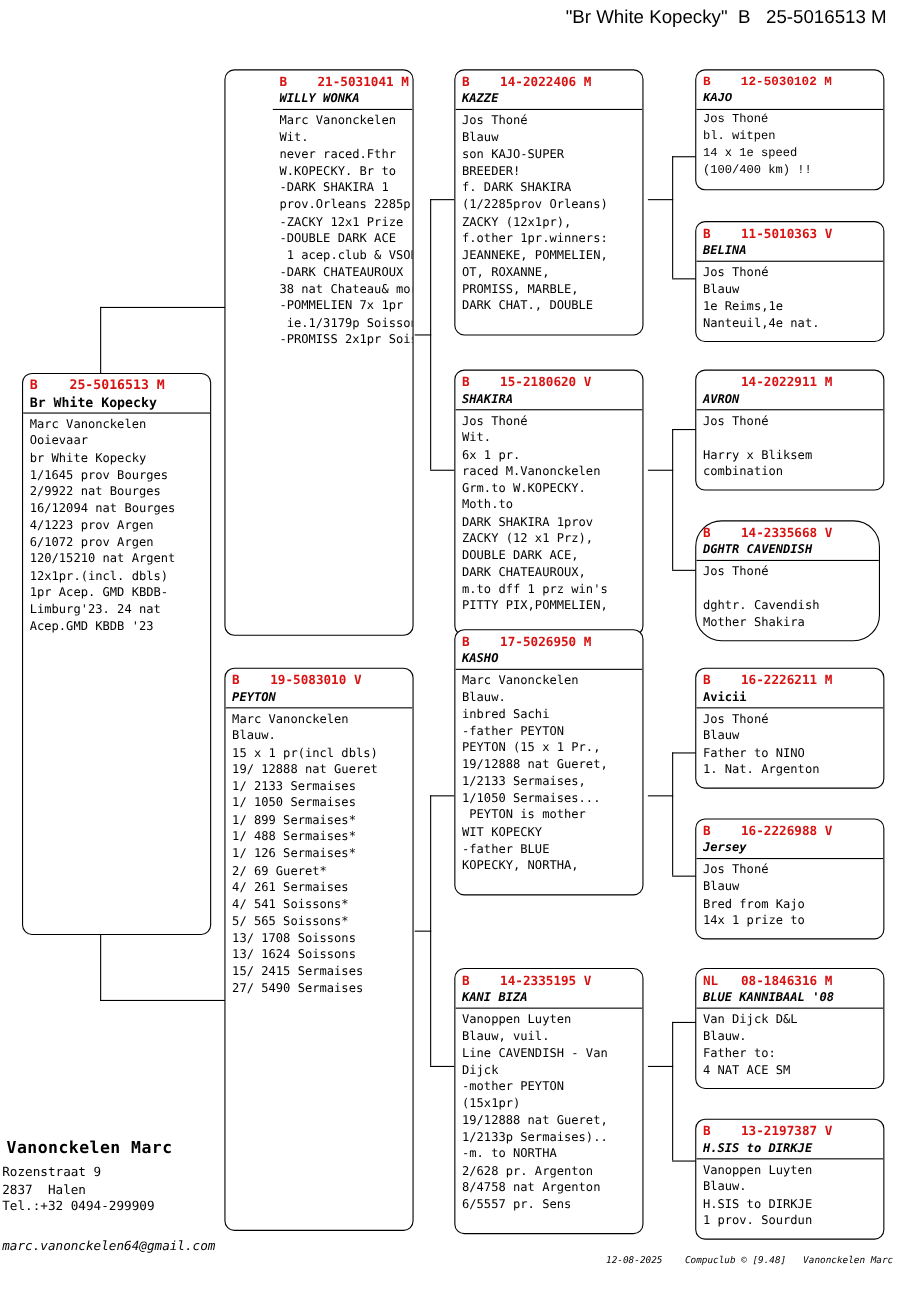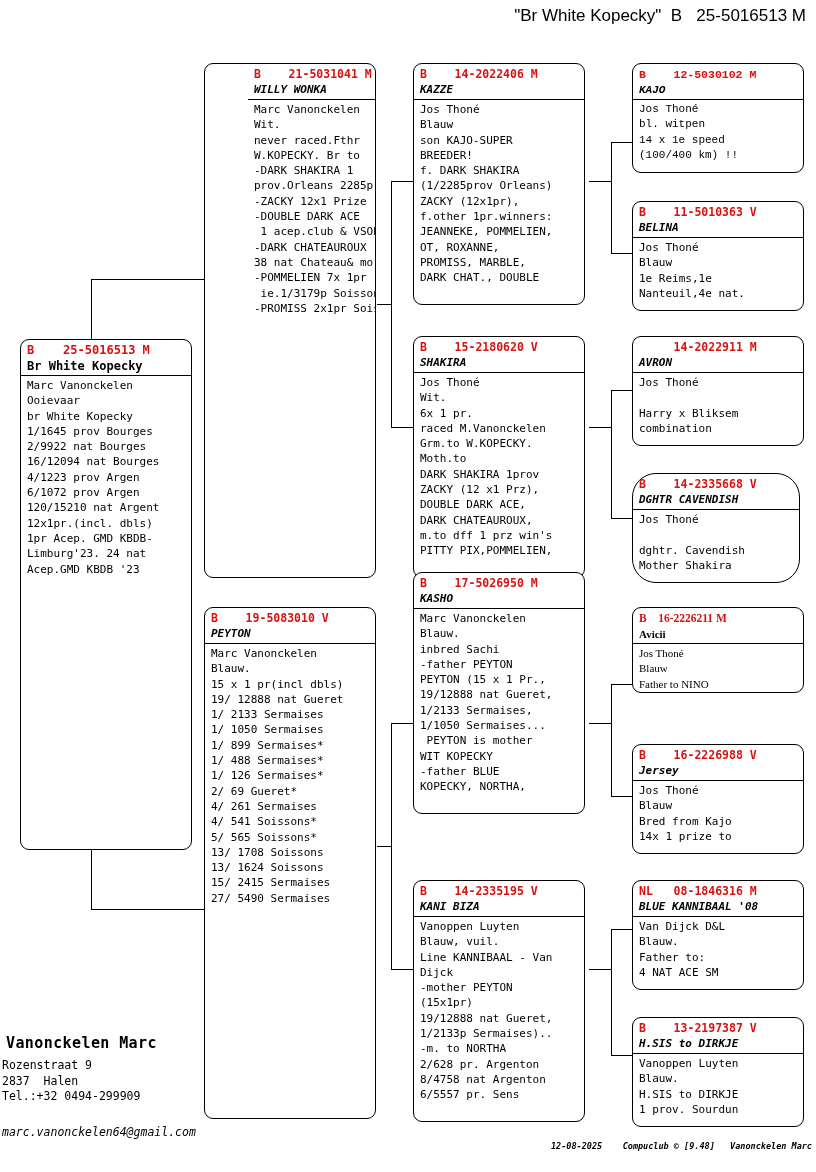--- a/index.html
+++ b/index.html
@@ -88,21 +88,21 @@
     position:absolute;
     left:2px;top:1125px;
     font-size:11.5px;white-space:pre;font-style:italic;
   }
   .footer{
     position:absolute;
     left:0;top:1141px;width:812px;
     text-align:right;
     font-size:8.5px;
     font-style:italic;
-    font-weight:bold;
+    font-weight:normal;
     white-space:pre;
   }
 </style>
 </head>
 <body>
 
 <div class="page">
 
   <div class="doc-title">"Br White Kopecky"  B   25-5016513 M</div>
 
@@ -173,21 +173,21 @@
 
   <div class="pbox" style="left:413px;top:572px;width:172px;height:242px;">
     <div class="ring">B    17-5026950 M</div>
     <div class="pname">KASHO</div>
     <div class="pbody"><div>Marc Vanonckelen</div><div>Blauw.</div><div>inbred Sachi</div><div>-father PEYTON</div><div>PEYTON (15 x 1 Pr.,</div><div>19/12888 nat Gueret,</div><div>1/2133 Sermaises,</div><div>1/1050 Sermaises...</div><div> PEYTON is mother</div><div>WIT KOPECKY</div><div>-father BLUE</div><div>KOPECKY, NORTHA,</div></div>
   </div>
 
   <div class="pbox" style="left:413px;top:880px;width:172px;height:242px;">
     <div class="ring">B    14-2335195 V</div>
     <div class="pname">KANI BIZA</div>
-    <div class="pbody"><div>Vanoppen Luyten</div><div>Blauw, vuil.</div><div>Line KANNIBAAL - Van</div><div>Dijck</div><div>-mother PEYTON</div><div>(15x1pr)</div><div>19/12888 nat Gueret,</div><div>1/2133p Sermaises)..</div><div>-m. to NORTHA</div><div>2/628 pr. Argenton</div><div>8/4758 nat Argenton</div><div>6/5557 pr. Sens</div></div>
+    <div class="pbody"><div>Vanoppen Luyten</div><div>Blauw, vuil.</div><div>Line CAVENDISH - Van</div><div>Dijck</div><div>-mother PEYTON</div><div>(15x1pr)</div><div>19/12888 nat Gueret,</div><div>1/2133p Sermaises)..</div><div>-m. to NORTHA</div><div>2/628 pr. Argenton</div><div>8/4758 nat Argenton</div><div>6/5557 pr. Sens</div></div>
   </div>
 
   <div class="pbox" style="left:632px;top:63px;width:172px;height:110px;font-family:Liberation Mono, monospace;">
     <div class="ring">B    12-5030102 M</div>
     <div class="pname">KAJO</div>
     <div class="pbody"><div>Jos Thoné</div><div>bl. witpen</div><div>14 x 1e speed</div><div>(100/400 km) !!</div></div>
   </div>
 
   <div class="pbox" style="left:632px;top:201px;width:172px;height:110px;">
     <div class="ring">B    11-5010363 V</div>
@@ -200,21 +200,21 @@
     <div class="pname">AVRON</div>
     <div class="pbody"><div>Jos Thoné</div><div>&nbsp;</div><div>Harry x Bliksem</div><div>combination</div></div>
   </div>
 
   <div class="pbox" style="left:632px;top:473px;width:168px;height:110px;border-radius:24px;">
     <div class="ring">B    14-2335668 V</div>
     <div class="pname">DGHTR CAVENDISH</div>
     <div class="pbody"><div>Jos Thoné</div><div>&nbsp;</div><div>dghtr. Cavendish</div><div>Mother Shakira</div></div>
   </div>
 
-  <div class="pbox" style="left:632px;top:607px;width:172px;height:86px;font-family:Liberation Serif, serif;">
+  <div class="pbox" style="left:632px;top:607px;width:172px;height:110px;">
     <div class="ring">B    16-2226211 M</div>
     <div class="pname noital">Avicii</div>
     <div class="pbody"><div>Jos Thoné</div><div>Blauw</div><div>Father to NINO</div><div>1. Nat. Argenton</div></div>
   </div>
 
   <div class="pbox" style="left:632px;top:744px;width:172px;height:110px;">
     <div class="ring">B    16-2226988 V</div>
     <div class="pname">Jersey</div>
     <div class="pbody"><div>Jos Thoné</div><div>Blauw</div><div>Bred from Kajo</div><div>14x 1 prize to</div></div>
   </div>

